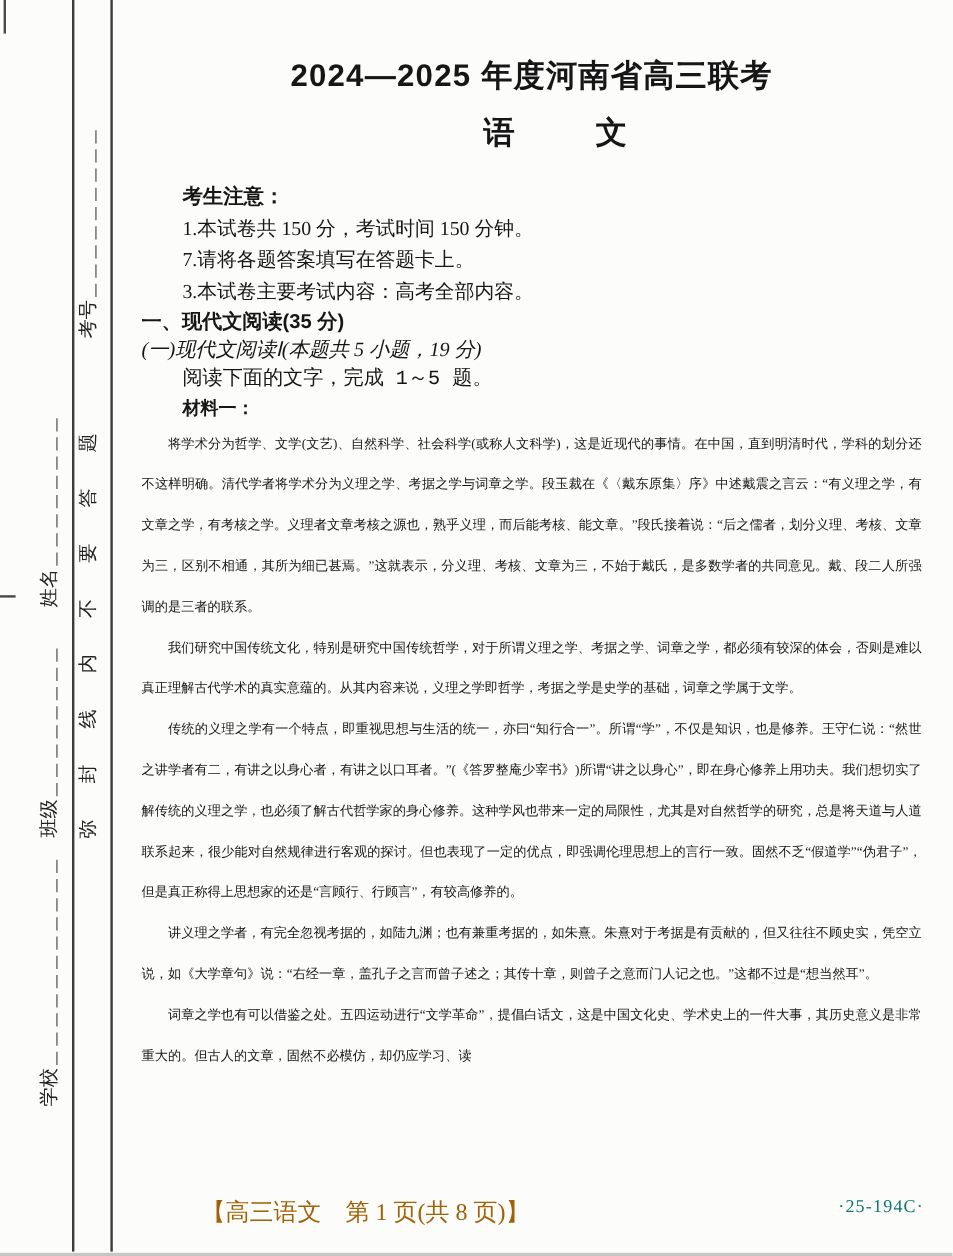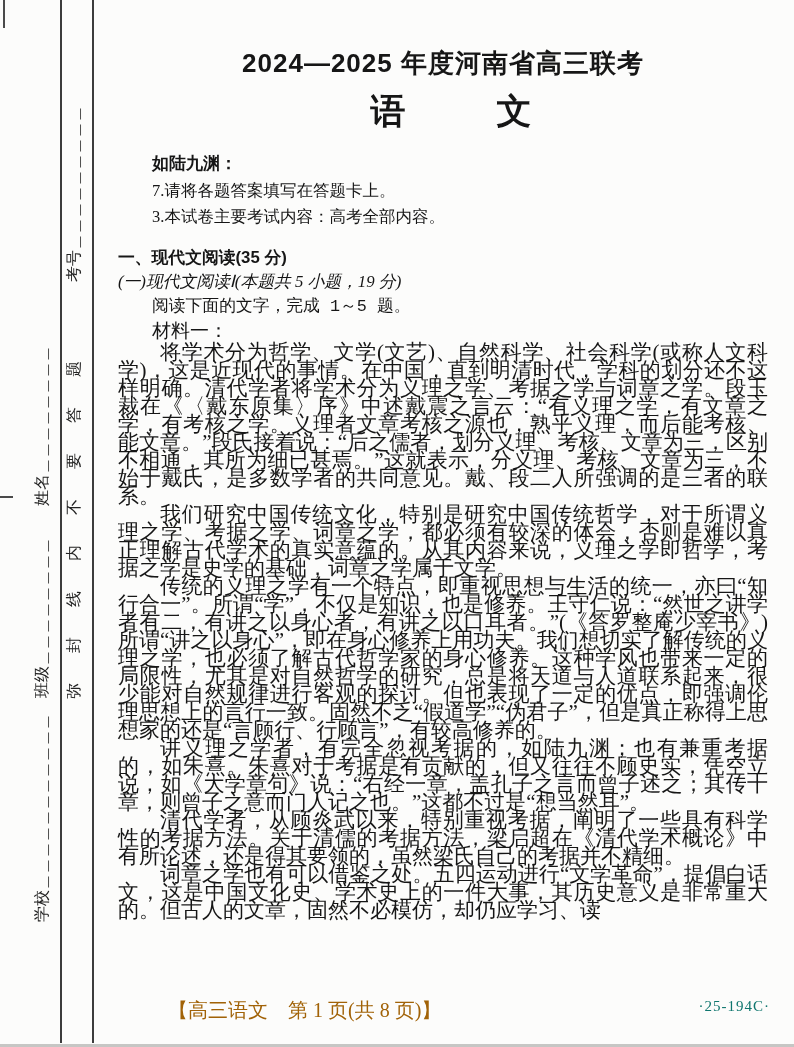--- a/index.html
+++ b/index.html
@@ -23,34 +23,34 @@
   .examno   { left:62px; top:282px; font-size:16px; line-height:24px; }
   .sealnote { left:62px; top:699px; font-size:16px; line-height:24px; letter-spacing:30px; }
   
   .main { position:absolute; left:118px; top:44px; width:650px; }
   .title {
     text-align:center; font-family:Liberation Sans, sans-serif;
     font-weight:bold; font-size:26px; line-height:38px; letter-spacing:1px;
   }
   .subject-wrap { text-align:center; margin-top:6px; height:50px; }
   .subject {
-    display:inline-block; font-family:Liberation Serif, serif;
-    font-weight:bold; font-size:35px; line-height:48px;
+    display:inline-block; font-family:Liberation Mono, monospace;
+    font-weight:bold; font-size:26px; line-height:48px;
     letter-spacing:2.6em; margin-right:-91px;margin-left:16px;
   }
   .notice { margin-top:12px; padding-left:34px; }
   .notice-title { font-family:"Liberation Sans", sans-serif; font-weight:bold; font-size:17px; line-height:28px; }
   .notice-items p { margin:0; font-size:16.5px; line-height:26px; }
-  .sec { margin-top:16px; }
+  .sec { }
   .sec-heading { font-family:"Liberation Sans", sans-serif; font-weight:bold; font-size:16.8px; line-height:24.3px; }
   .sec-sub { font-size:16.8px; line-height:24.3px;font-style:italic; }
   .sec-instr { font-size:16.8px; line-height:24.3px; padding-left:34px;font-family:Liberation Mono, monospace; }
-  .material { font-family:"Liberation Sans", sans-serif; font-weight:normal; font-size:19px; line-height:24.3px; padding-left:34px; }
+  .material { font-family:"Liberation Sans", sans-serif; font-weight:bold; font-size:15px; line-height:24.3px; padding-left:34px; }
   .passage p {
-    margin:0; font-size:21px; line-height:18px;
+    margin:0; font-size:11px; line-height:34px;
     text-align:justify; text-indent:2em;
   }
   
   .footer-center {
     position:absolute; left:118px; top:997px; width:650px;
     box-sizing:border-box; padding-left:50px;
     text-align:left; font-size:20px; color:#a16207;
   }
   .footer-code {
     position:absolute; right:24px; top:998px;
@@ -72,40 +72,40 @@
   <div class="rot examno">考号＿＿＿＿＿＿＿＿＿</div>
   <div class="rot sealnote">弥封线内不要答题</div>
 
   <div class="main">
     <div class="title">2024—2025 年度河南省高三联考</div>
     <div class="subject-wrap">
       <span class="subject">语文</span>
     </div>
 
     <div class="notice">
-      <div class="notice-title">如陆九渊：</div>
+      <div class="notice-title">考生注意：</div>
       <div class="notice-items">
+          <p class="notice-item">1.本试卷共 150 分，考试时间 150 分钟。</p>
           <p class="notice-item">7.请将各题答案填写在答题卡上。</p>
           <p class="notice-item">3.本试卷主要考试内容：高考全部内容。</p>
         </div>
     </div>
 
     <div class="sec">
       <div class="sec-heading">一、现代文阅读(35 分)</div>
       <div class="sec-sub">(一)现代文阅读Ⅰ(本题共 5 小题，19 分)</div>
       <div class="sec-instr">阅读下面的文字，完成 1～5 题。</div>
       <div class="material">材料一：</div>
     </div>
 
     <div class="passage">
         <p class="para">将学术分为哲学、文学(文艺)、自然科学、社会科学(或称人文科学)，这是近现代的事情。在中国，直到明清时代，学科的划分还不这样明确。清代学者将学术分为义理之学、考据之学与词章之学。段玉裁在《〈戴东原集〉序》中述戴震之言云：“有义理之学，有文章之学，有考核之学。义理者文章考核之源也，熟乎义理，而后能考核、能文章。”段氏接着说：“后之儒者，划分义理、考核、文章为三，区别不相通，其所为细已甚焉。”这就表示，分义理、考核、文章为三，不始于戴氏，是多数学者的共同意见。戴、段二人所强调的是三者的联系。</p>
         <p class="para">我们研究中国传统文化，特别是研究中国传统哲学，对于所谓义理之学、考据之学、词章之学，都必须有较深的体会，否则是难以真正理解古代学术的真实意蕴的。从其内容来说，义理之学即哲学，考据之学是史学的基础，词章之学属于文学。</p>
         <p class="para">传统的义理之学有一个特点，即重视思想与生活的统一，亦曰“知行合一”。所谓“学”，不仅是知识，也是修养。王守仁说：“然世之讲学者有二，有讲之以身心者，有讲之以口耳者。”(《答罗整庵少宰书》)所谓“讲之以身心”，即在身心修养上用功夫。我们想切实了解传统的义理之学，也必须了解古代哲学家的身心修养。这种学风也带来一定的局限性，尤其是对自然哲学的研究，总是将天道与人道联系起来，很少能对自然规律进行客观的探讨。但也表现了一定的优点，即强调伦理思想上的言行一致。固然不乏“假道学”“伪君子”，但是真正称得上思想家的还是“言顾行、行顾言”，有较高修养的。</p>
         <p class="para">讲义理之学者，有完全忽视考据的，如陆九渊；也有兼重考据的，如朱熹。朱熹对于考据是有贡献的，但又往往不顾史实，凭空立说，如《大学章句》说：“右经一章，盖孔子之言而曾子述之；其传十章，则曾子之意而门人记之也。”这都不过是“想当然耳”。</p>
-        <p class="para">清代学者，从顾炎武以来，特别重视考据，阐明了一些具有科学性的考据方法。关于清儒的考据方法，梁启超在《清代学术概论》中有所论述，还是得其要领的，虽然梁氏自己的考据并不精细。</p>
         <p class="para">词章之学也有可以借鉴之处。五四运动进行“文学革命”，提倡白话文，这是中国文化史、学术史上的一件大事，其历史意义是非常重大的。但古人的文章，固然不必模仿，却仍应学习、读</p>
       </div>
   </div>
 
   <div class="footer-center">【高三语文　第 1 页(共 8 页)】</div>
   <div class="footer-code">·25-194C·</div>
 
   <div class="scan-edge"></div>
 </div>
 

